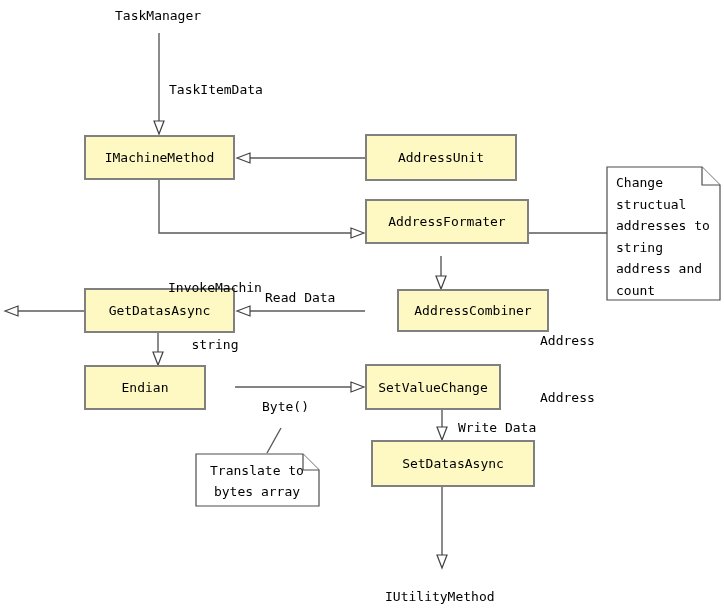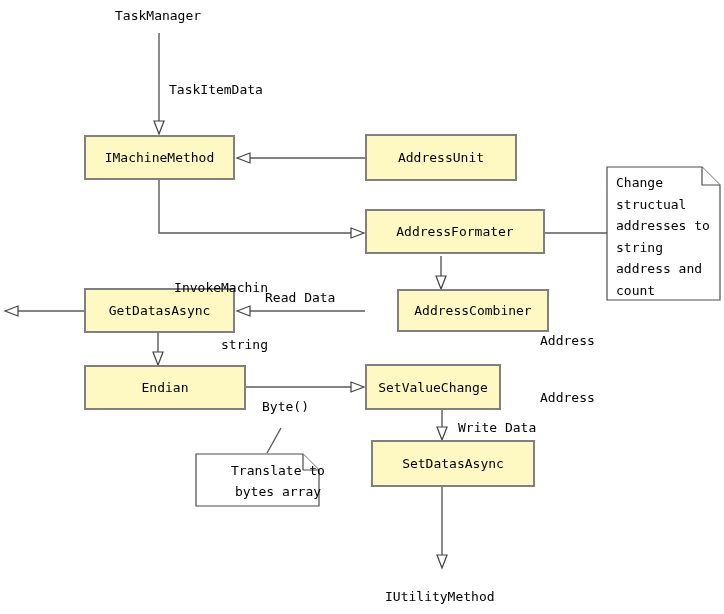--- a/index.html
+++ b/index.html
@@ -52,21 +52,21 @@
     display: flex;
     align-items: center;
     justify-content: center;
     white-space: pre;
   }
   .lbl {
     position: absolute;
     white-space: pre;
     line-height: 19px;
   }
-  .lbl.center { text-align: right; }
+  .lbl.center { text-align: center; }
   .note-text {
     position: absolute;
     line-height: 21.5px;
   }
   .note-text span { display: block; }
   .note-text.center { text-align: center; line-height: 21px; }
 </style>
 </head>
 <body>
 
@@ -112,27 +112,27 @@
     <path class="note-fold" d="M702,167 L702,185 L720,185"></path>
 
     <path class="note-shape" d="M196,454 L303,454 L319,470 L319,506 L196,506 Z"></path>
     <path class="note-fold" d="M303,454 L303,470 L319,470"></path>
   </svg>
 
   <div class="node" style="left:84px; top:135px; width:151px; height:45px;">IMachineMethod</div>
 
   <div class="node" style="left:365px; top:134px; width:152px; height:47px;">AddressUnit</div>
 
-  <div class="node" style="left:365px; top:209px; width:180px; height:45px;">AddressFormater</div>
+  <div class="node" style="left:365px; top:199px; width:164px; height:45px;">AddressFormater</div>
 
   <div class="node" style="left:365px; top:289px; width:152px; height:43px;margin-left:32px;">AddressCombiner</div>
 
   <div class="node" style="left:84px; top:288px; width:151px; height:45px;">GetDatasAsync</div>
 
-  <div class="node" style="left:84px; top:365px; width:162px; height:45px;">Endian</div>
+  <div class="node" style="left:84px; top:365px; width:122px; height:45px;">Endian</div>
 
   <div class="node" style="left:365px; top:364px; width:136px; height:46px;">SetValueChange</div>
 
   <div class="node" style="left:371px; top:440px; width:164px; height:47px;">SetDatasAsync</div>
 
   <div class="lbl" style="left:115px; top:6px;">TaskManager</div>
 
   <div class="lbl" style="left:385px; top:587px;">IUtilityMethod</div>
 
   <div class="lbl" style="left:169px; top:80px;">TaskItemData</div>
@@ -155,18 +155,18 @@
 
   <div class="note-text" style="left:616px; top:172px; width:100px;">
     <span>Change</span>
     <span>structual</span>
     <span>addresses to</span>
     <span>string</span>
     <span>address and</span>
     <span>count</span>
   </div>
 
-  <div class="note-text center" style="left:198px; top:460px; width:118px;margin-left:21px;">
+  <div class="note-text center" style="left:198px; top:460px; width:118px;">
     <span>Translate to</span>
     <span>bytes array</span>
   </div>
 
 </div>
 
 </body></html>

